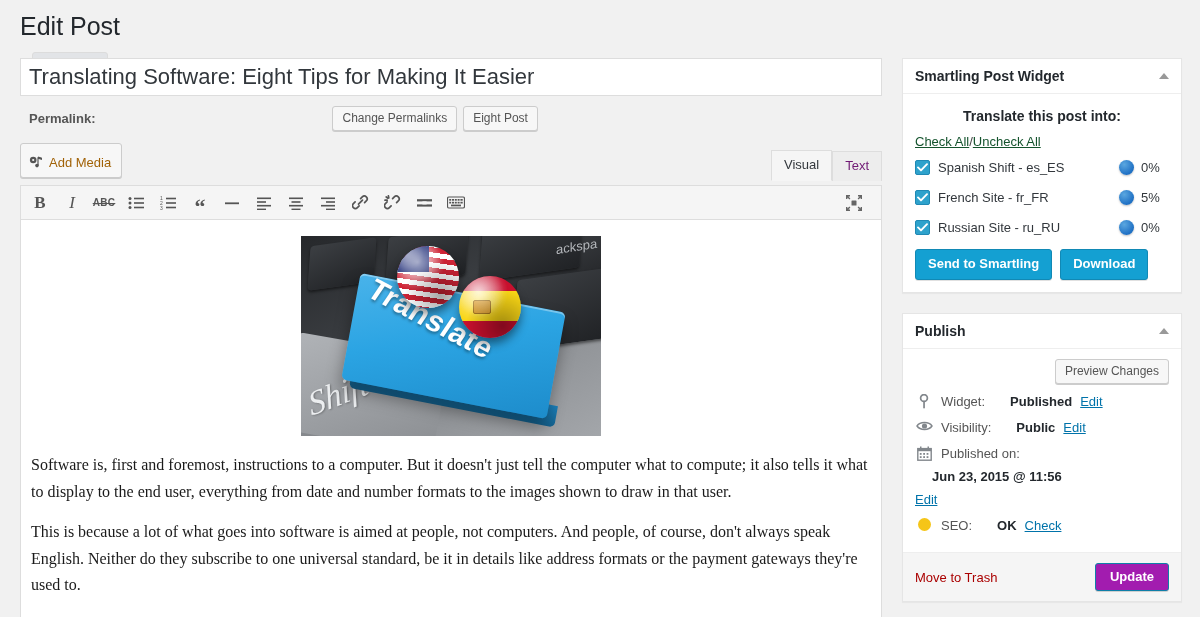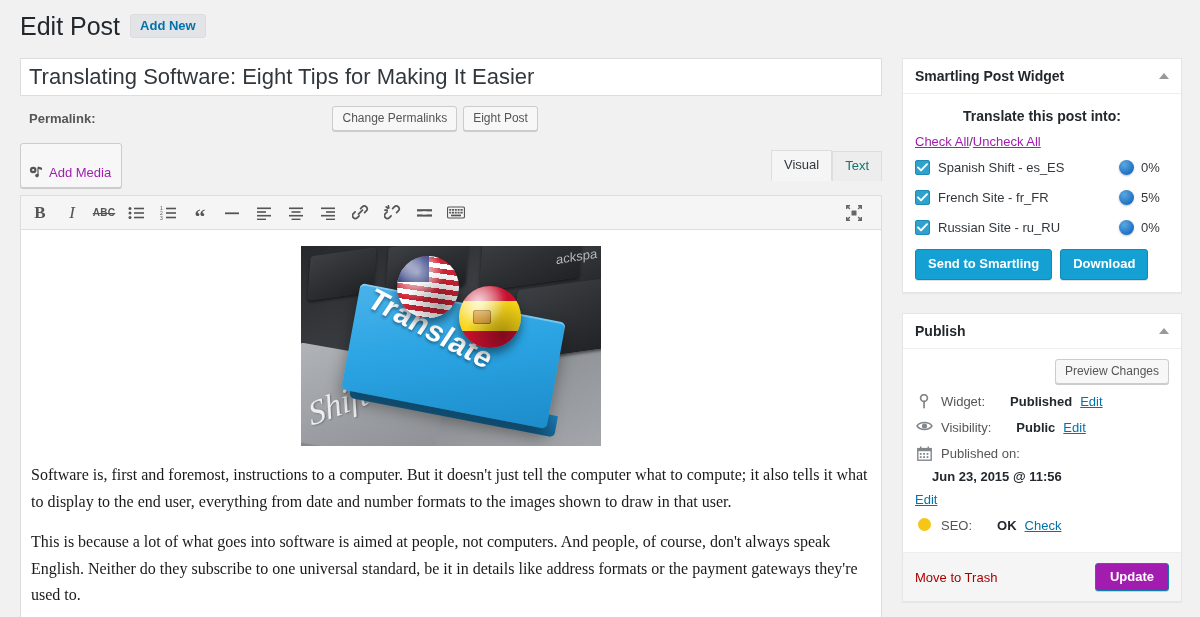--- a/index.html
+++ b/index.html
@@ -11,21 +11,21 @@
     font-family: "Liberation Sans", sans-serif;
     color: #444;
     -webkit-font-smoothing: antialiased;
   }
 
   .wrap { position: relative; width: 1200px; height: 617px; }
 
   
   .page-head {
     position: absolute; left: 20px; top: 10px;
-    display: flex; align-items: center; gap: 10px;
+    display: flex; align-items: center; gap: 10px; flex-direction: column;
   }
   .page-title {
     font-size: 25px; font-weight: 400; color: #23282d;
     line-height: 32px; white-space: nowrap;
   }
   .add-new-btn {
     display: inline-block;
     background: #e2e4e7;
     border: 1px solid #dcdcdc;
     border-radius: 3px;
@@ -62,36 +62,36 @@
     background: #f7f7f7; border: 1px solid #ccc; border-radius: 3px;
     color: #555; font-size: 12px; padding: 3px 9px 4px;
     line-height: 16px; cursor: pointer;
     box-shadow: 0 1px 0 #ccc;
   }
 
   .media-row { margin-top: 7px; }
   .add-media-btn {
     display: inline-flex; align-items: center; gap: 6px;
     background: #f7f7f7; border: 1px solid #ccc; border-radius: 3px;
-    color: #a21caf; font-size: 13px; padding: 20px 10px 5px 8px;
+    color: #a16207; font-size: 13px; padding: 10px 10px 5px 8px;
     line-height: 18px; cursor: pointer;
     box-shadow: 0 1px 0 #ccc;
   }
   .media-icon { display:inline-block; width:14px; height:14px; position:relative; }
   .media-icon svg { display:block; }
 
   
   .editor-tabs {
     position: absolute; right: 0; top: 92px;
     display: flex; align-items: flex-end; gap: 0;
   }
   .ed-tab {
     font-size: 13px; padding: 5px 12px 6px;
     border: 1px solid #ddd; border-bottom: none;
-    background: #ededed; color: #0f766e; cursor: pointer;
+    background: #ededed; color: #701a75; cursor: pointer;
     line-height: 18px;
   }
   .ed-tab.active { background: #f5f5f5; color: #32373c; border-bottom: 1px solid #f5f5f5; }
 
   .editor-box {
     border: 1px solid #ddd; background: #fff;
     margin-top: 7px;
   }
   .mce-toolbar {
     background: #f5f5f5; border-bottom: 1px solid #ddd;
@@ -217,21 +217,21 @@
   .postbox-title { font-size: 14px; font-weight: bold; color: #23282d; }
   .toggle-arrow {
     width: 0; height: 0; border-left: 5px solid transparent;
     border-right: 5px solid transparent; border-bottom: 6px solid #999;
     cursor: pointer;
   }
   .postbox-body { padding: 10px 12px 12px; }
 
   .sm-heading { font-size: 14px; font-weight: bold; color: #23282d; text-align:center; margin: 4px 0 10px; }
   .sm-links { font-size: 13px; margin-bottom: 6px; }
-  .sm-links a { color: #a21caf; text-decoration: underline; cursor: pointer; }
+  .sm-links a { color: #14532d; text-decoration: underline; cursor: pointer; }
   .sm-sep { color: #444; }
 
   .locale-row {
     display: flex; align-items: center;
     height: 24px; margin-bottom: 6px;
   }
   .cb {
     width: 15px; height: 15px; border-radius: 2px;
     background: #2ea2cc; border: 1px solid #2089b4;
     display: flex; align-items: center; justify-content: center;

